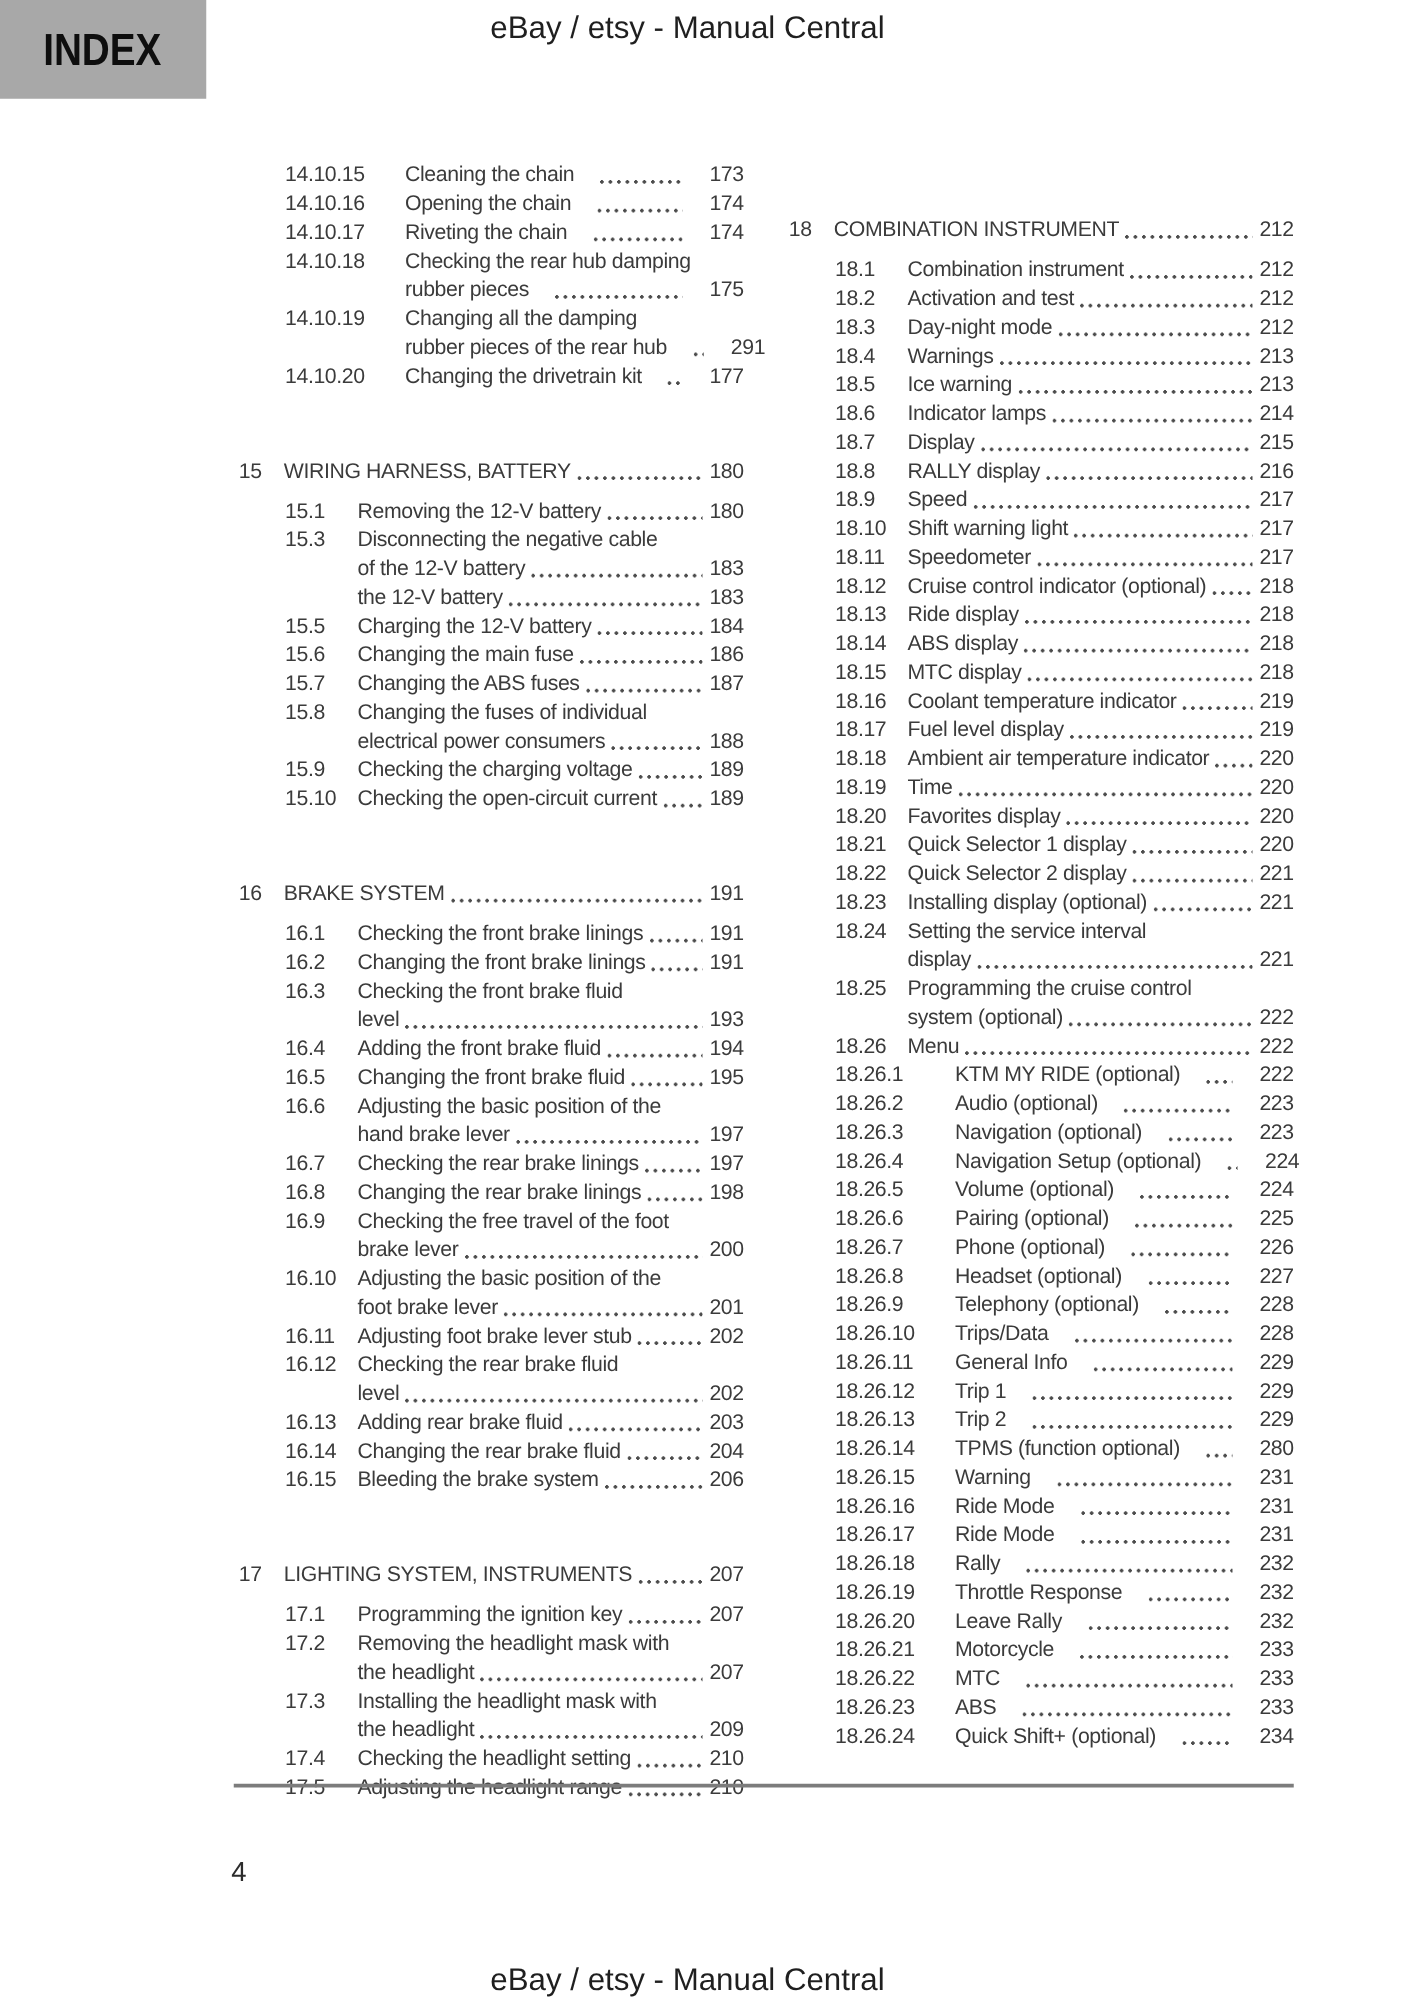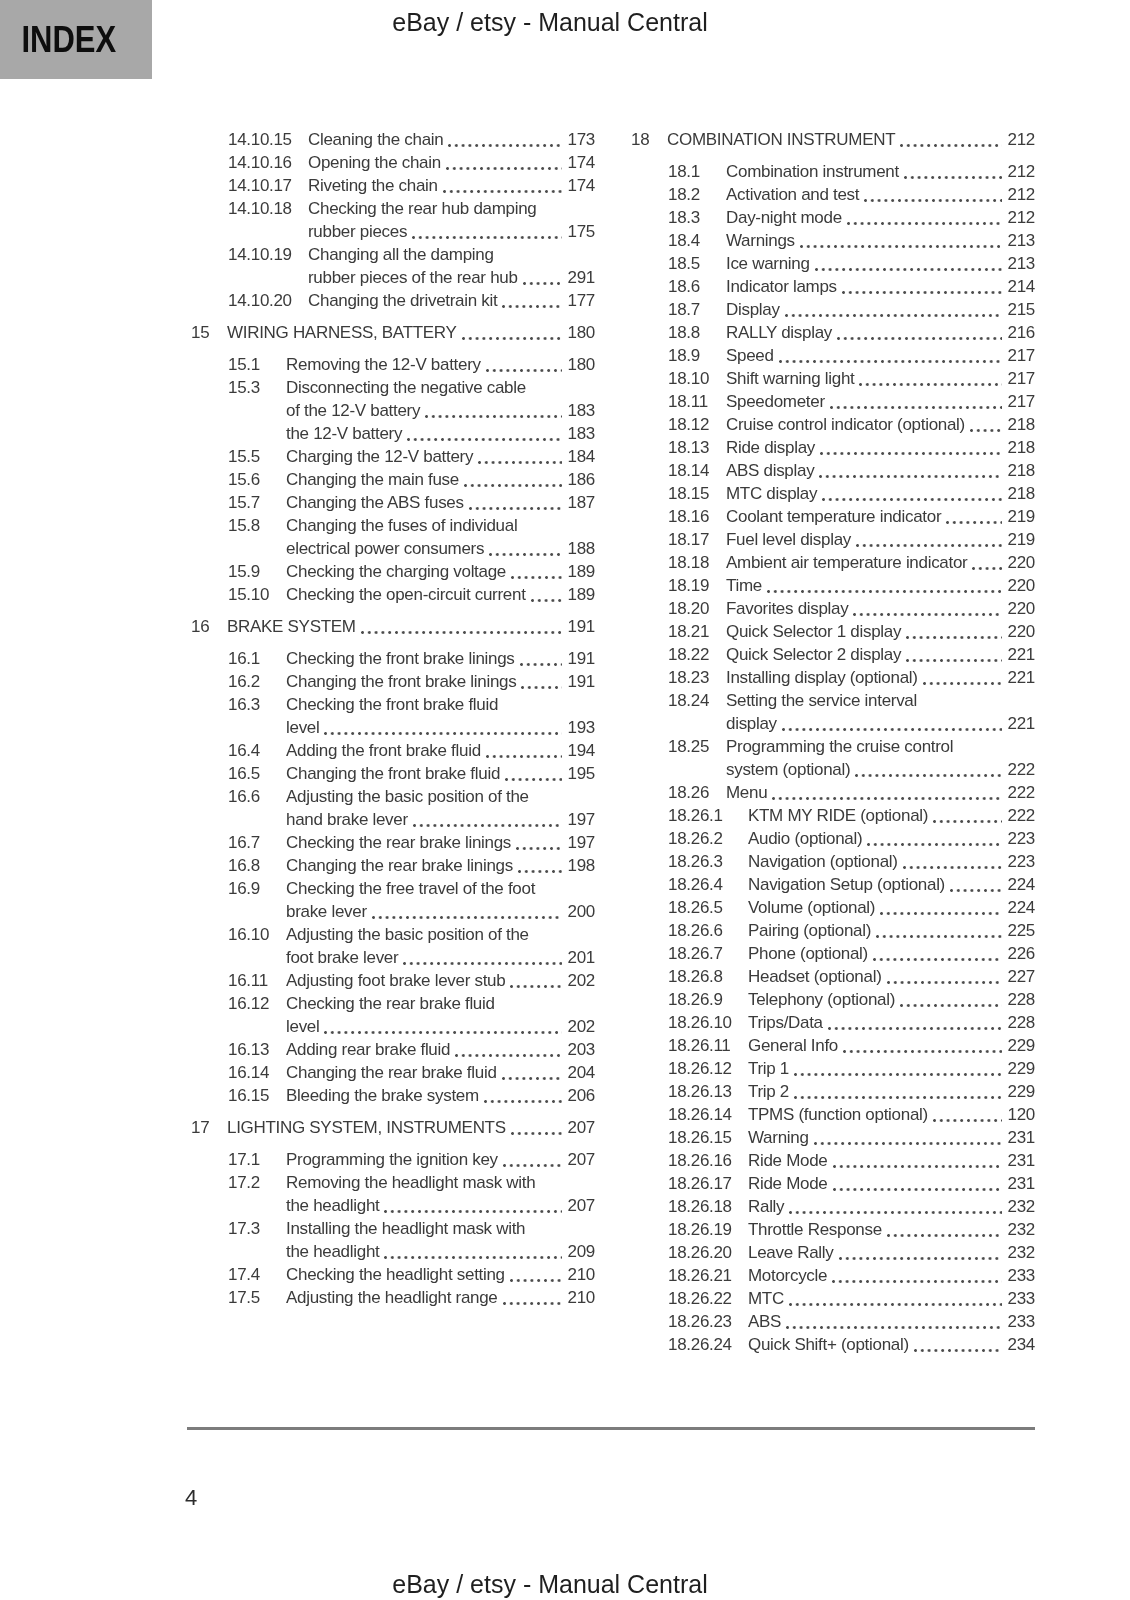--- a/index.html
+++ b/index.html
@@ -4,21 +4,21 @@
 <style>
   html,body { margin:0; padding:0; }
   body {
     width:1130px; height:1600px; position:relative; background:#ffffff;
     font-family:"Liberation Sans","DejaVu Sans",sans-serif; color:#3b3b3b;
     overflow:hidden;
   }
   
   .index-box {
     position:absolute; left:0; top:0; width:152px; height:79px;
-    background:#a8a8a8; display:flex; align-items:center;
+    background:#a8a8a8; display:flex; align-items:center;padding-left:13px;
   }
   .index-box .t {
     font-weight:700; font-size:36px; color:#0e0e0e; padding-left:25px;
     transform:scaleX(.86); transform-origin:left center; white-space:nowrap;
   }
   
   .doc-header {
     position:absolute; top:8px; left:0; width:1100px; text-align:center;
     font-size:25px; color:#1f1f1f;
   }
@@ -37,24 +37,24 @@
   .col { position:absolute; top:128px; font-size:17px; line-height:23px; letter-spacing:-0.3px; }
   #col-left  { left:185px; width:410px; }
   #col-right { left:625px; width:410px; }
 
   .entry.section { margin:9px 0; }
   .entry:first-child { margin-top:0; }
 
   .line { display:flex; align-items:baseline; }
   .num  { flex:0 0 auto; white-space:nowrap; }
   .section .line { padding-left:6px; }
-  .section .num  { width:36px; }
+  .section .num  { width:36px;margin-top:44px; }
   .sub .line  { padding-left:43px; }
   .sub .num   { width:58px; }
-  .sub3 .line { padding-left:43px; }
+  .sub3 .line { padding-left:43px;gap:16px; }
   .sub3 .num  { width:80px; }
 
   .text { flex:0 0 auto; white-space:nowrap; }
   .leader {
     flex:1 1 10px; min-width:8px; height:3px; align-self:flex-end;
     margin:0 4px 4px 5px;
     background-image:radial-gradient(circle at 1.5px 1.5px,#4c4c4c 1.2px,transparent 1.6px);
     background-size:6.8px 3px; background-repeat:repeat-x;
   }
   .page { flex:0 0 auto; margin-left:2px; }
@@ -745,21 +745,21 @@
         <span class="text">Trip 2</span>
         <span class="leader"></span>
         <span class="page">229</span>
       </div>
     </div>
     <div class="entry sub3">
       <div class="line">
         <span class="num">18.26.14</span>
         <span class="text">TPMS (function optional)</span>
         <span class="leader"></span>
-        <span class="page">120</span>
+        <span class="page">280</span>
       </div>
     </div>
     <div class="entry sub3">
       <div class="line">
         <span class="num">18.26.15</span>
         <span class="text">Warning</span>
         <span class="leader"></span>
         <span class="page">231</span>
       </div>
     </div>

